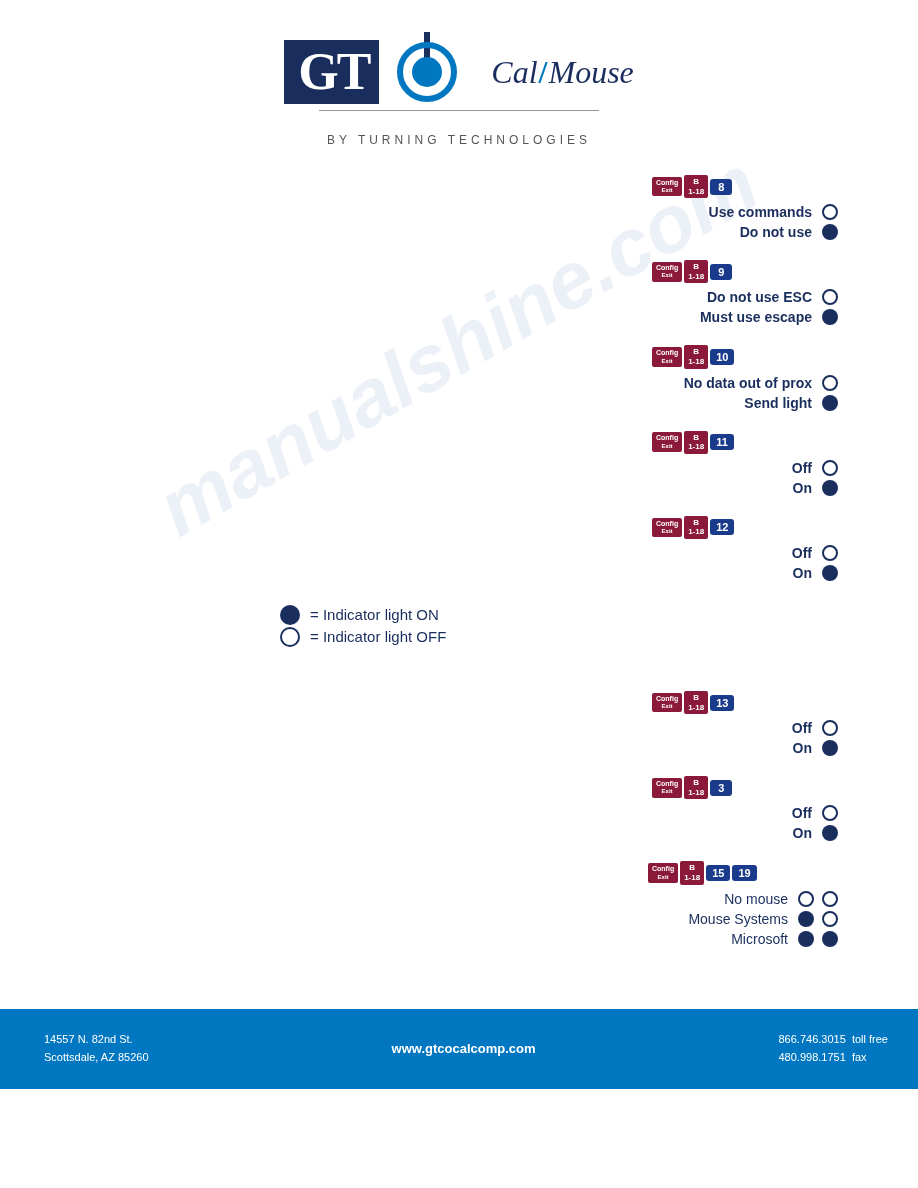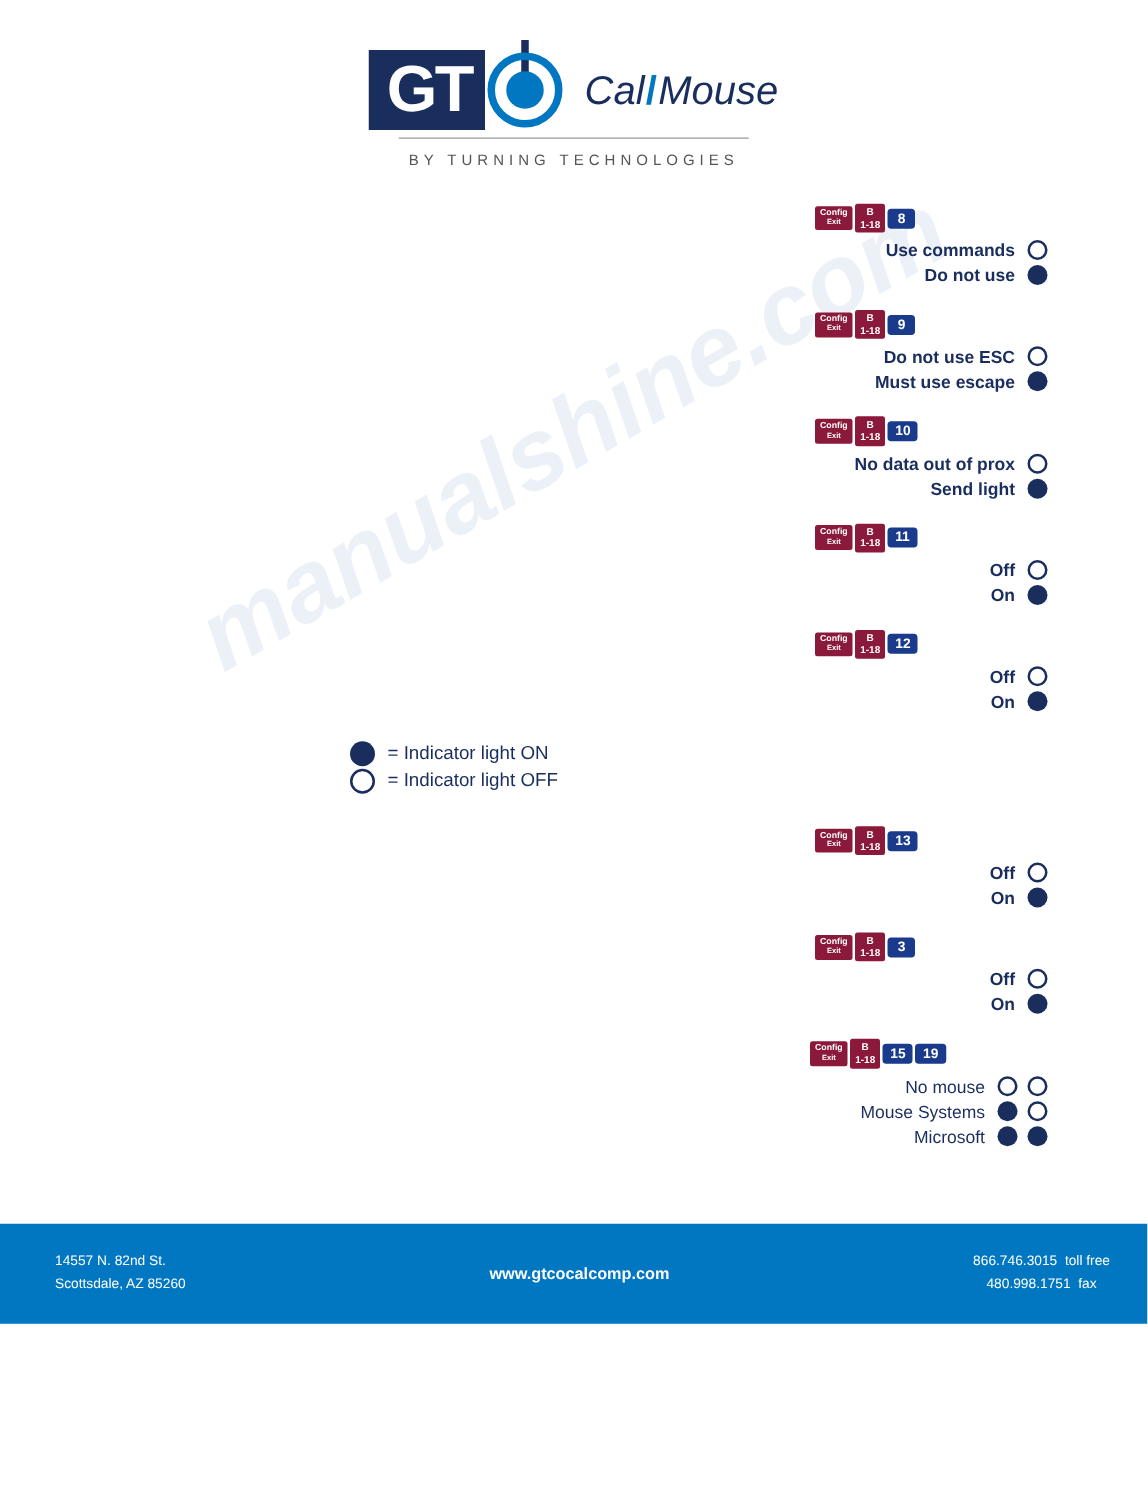--- a/index.html
+++ b/index.html
@@ -16,21 +16,22 @@
     .logo-area {
       display: flex;
       flex-direction: column;
       align-items: center;
       padding-top: 40px;
       padding-bottom: 10px;
     }
     .logo-box {
       display: flex;
       align-items: center;
-      gap: 0px;
+      gap: 16px;
+      font-family: Liberation Serif, serif;
     }
     .logo-gt {
       background: #1a2e5e;
       color: #fff;
       font-size: 52px;
       font-weight: 900;
       padding: 6px 10px 6px 14px;
       letter-spacing: -2px;
       line-height: 1;
     }
@@ -75,21 +76,21 @@
     .logo-slash {
       color: #0077c0;
       font-weight: 700;
       margin: 0 1px;
     }
     .logo-comp { font-style: italic; }
     .logo-tagline {
       font-size: 12px;
       letter-spacing: 4px;
       color: #555;
-      margin-top: 8px;
+      margin-top: 20px;
       text-transform: uppercase;
     }
     .logo-divider {
       width: 280px;
       height: 1px;
       background: #999;
       margin: 6px 0 2px 0;
     }
 
     
@@ -186,21 +187,21 @@
       height: 16px;
       border-radius: 50%;
       background: #1a2e5e;
       display: inline-block;
       flex-shrink: 0;
     }
 
     
     .legend-section {
       margin-top: 22px;
-      margin-bottom: 8px;
+      margin-bottom: 26px;
       display: flex;
       flex-direction: column;
       gap: 2px;
       align-self: flex-start;
       margin-left: 280px;
     }
     .legend-row {
       display: flex;
       align-items: center;
       gap: 10px;
@@ -263,21 +264,21 @@
     .footer-website {
       color: #ffffff;
       font-size: 13px;
       font-weight: 600;
       text-decoration: none;
     }
     .footer-phone {
       color: #fff;
       font-size: 11px;
       line-height: 1.6;
-      text-align: center;
+      text-align: left;
     }
 
     
     .group {
       display: flex;
       flex-direction: column;
       align-items: flex-end;
       padding-right: 80px;
       width: 100%;
     }

